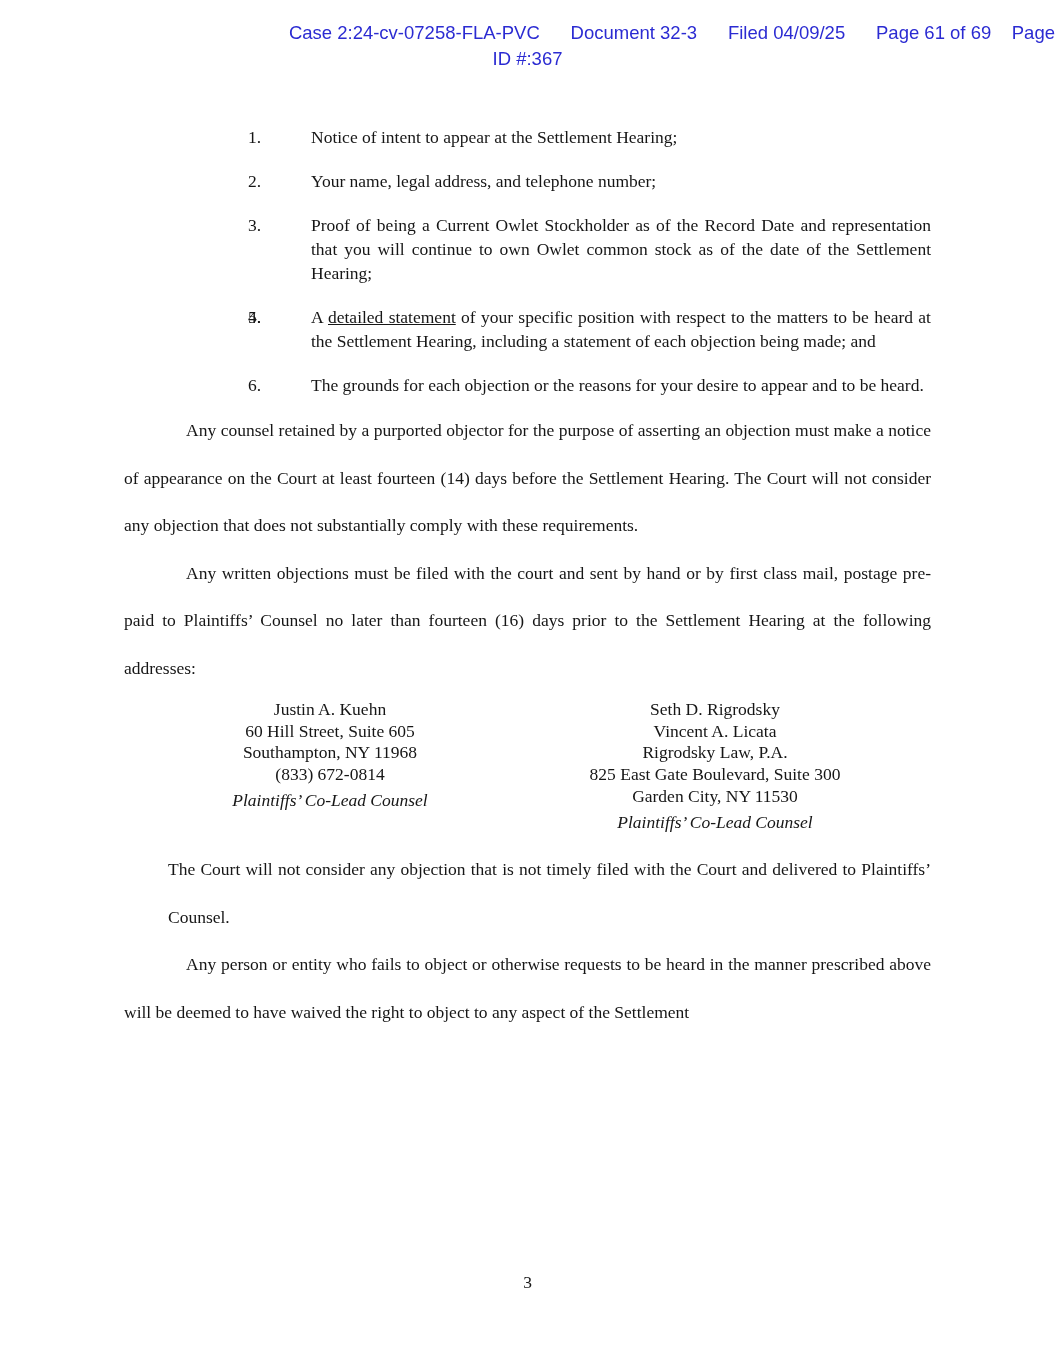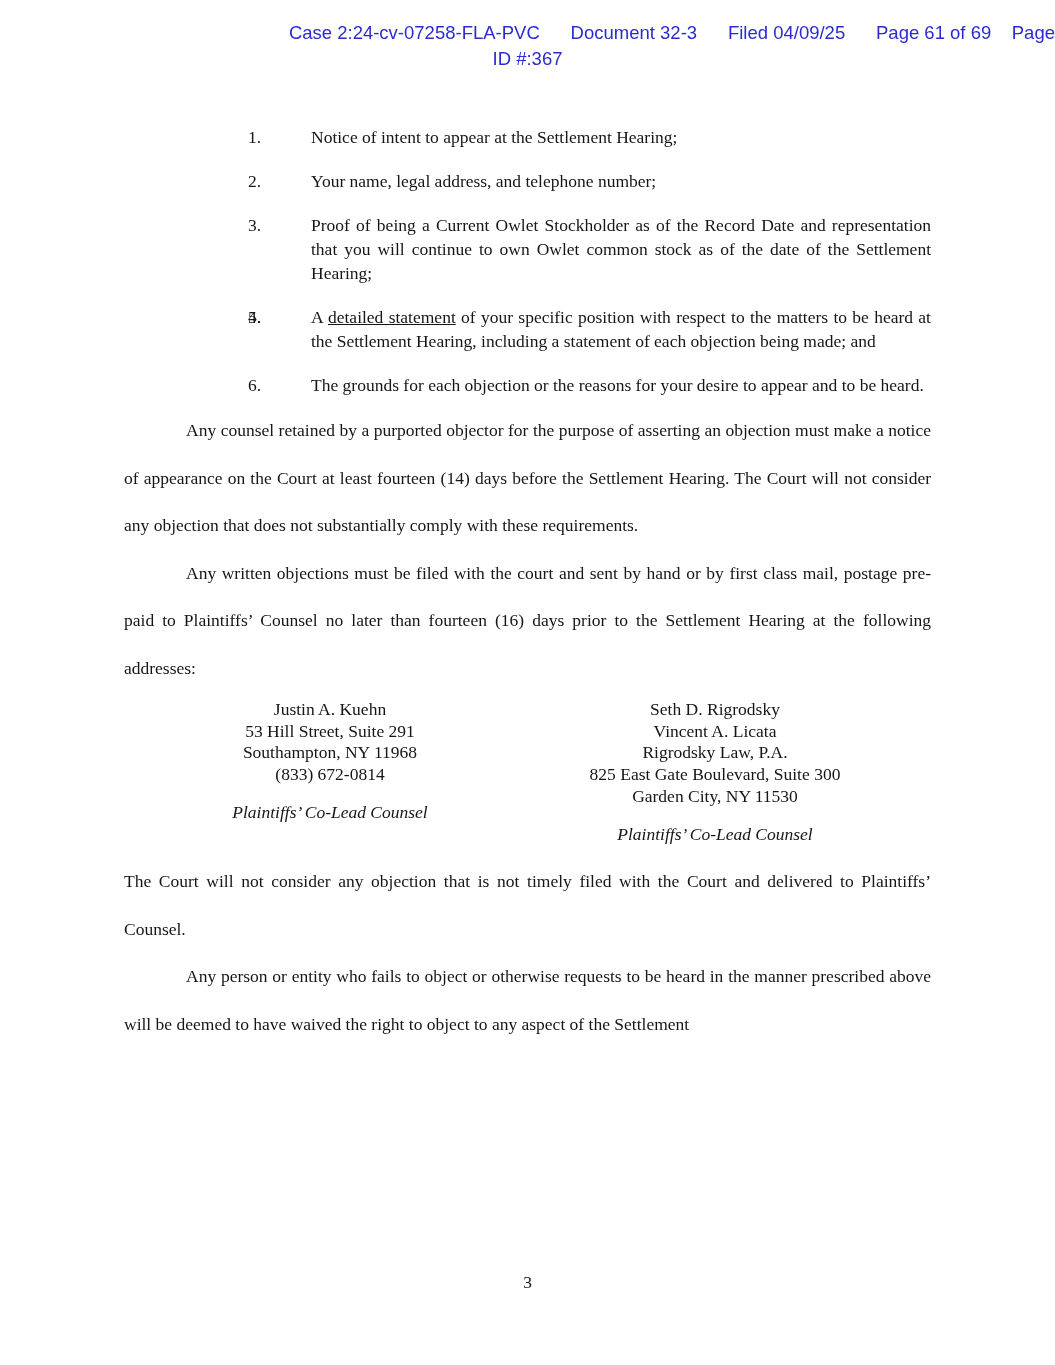--- a/index.html
+++ b/index.html
@@ -66,24 +66,24 @@
     margin-top: 7px;
     padding-left: 21px;
   }
   .addr-col {
     width: 370px;
     text-align: center;
     line-height: 21.7px;
   }
   .addr-col.right-col { margin-left: 15px; }
   .addr-role {
-    margin-top: 16px;
+    margin-top: 4px;
     font-style: italic;
   }
-  .after-addr { margin-top: 13px; }
+  .after-addr { margin-top: 13px; margin-left: 44px; }
   
   .page-number {
     position: absolute;
     top: 1272px;
     left: 0;
     width: 1055px;
     text-align: center;
     font-size: 17.5px;
   }
 </style>
@@ -133,21 +133,21 @@
     </div>
 
     <p class="para indent first">Any counsel retained by a purported objector for the purpose of asserting an objection must make a notice of appearance on the Court at least fourteen (14) days before the Settlement Hearing. The Court will not consider any objection that does not substantially comply with these requirements.</p>
 
     <p class="para indent">Any written objections must be filed with the court and sent by hand or by first class mail, postage pre-paid to Plaintiffs’ Counsel no later than fourteen (16) days prior to the Settlement Hearing at the following addresses:</p>
 
     <div class="addresses">
 
       <div class="addr-col left-col">
         <div>Justin A. Kuehn</div>
-        <div>53 Hill Street, Suite 291</div>
+        <div>60 Hill Street, Suite 605</div>
         <div>Southampton, NY 11968</div>
         <div>(833) 672-0814</div>
         <div class="addr-role">Plaintiffs’ Co-Lead Counsel</div>
       </div>
 
       <div class="addr-col right-col">
         <div>Seth D. Rigrodsky</div>
         <div>Vincent A. Licata</div>
         <div>Rigrodsky Law, P.A.</div>
         <div>825 East Gate Boulevard, Suite 300</div>

